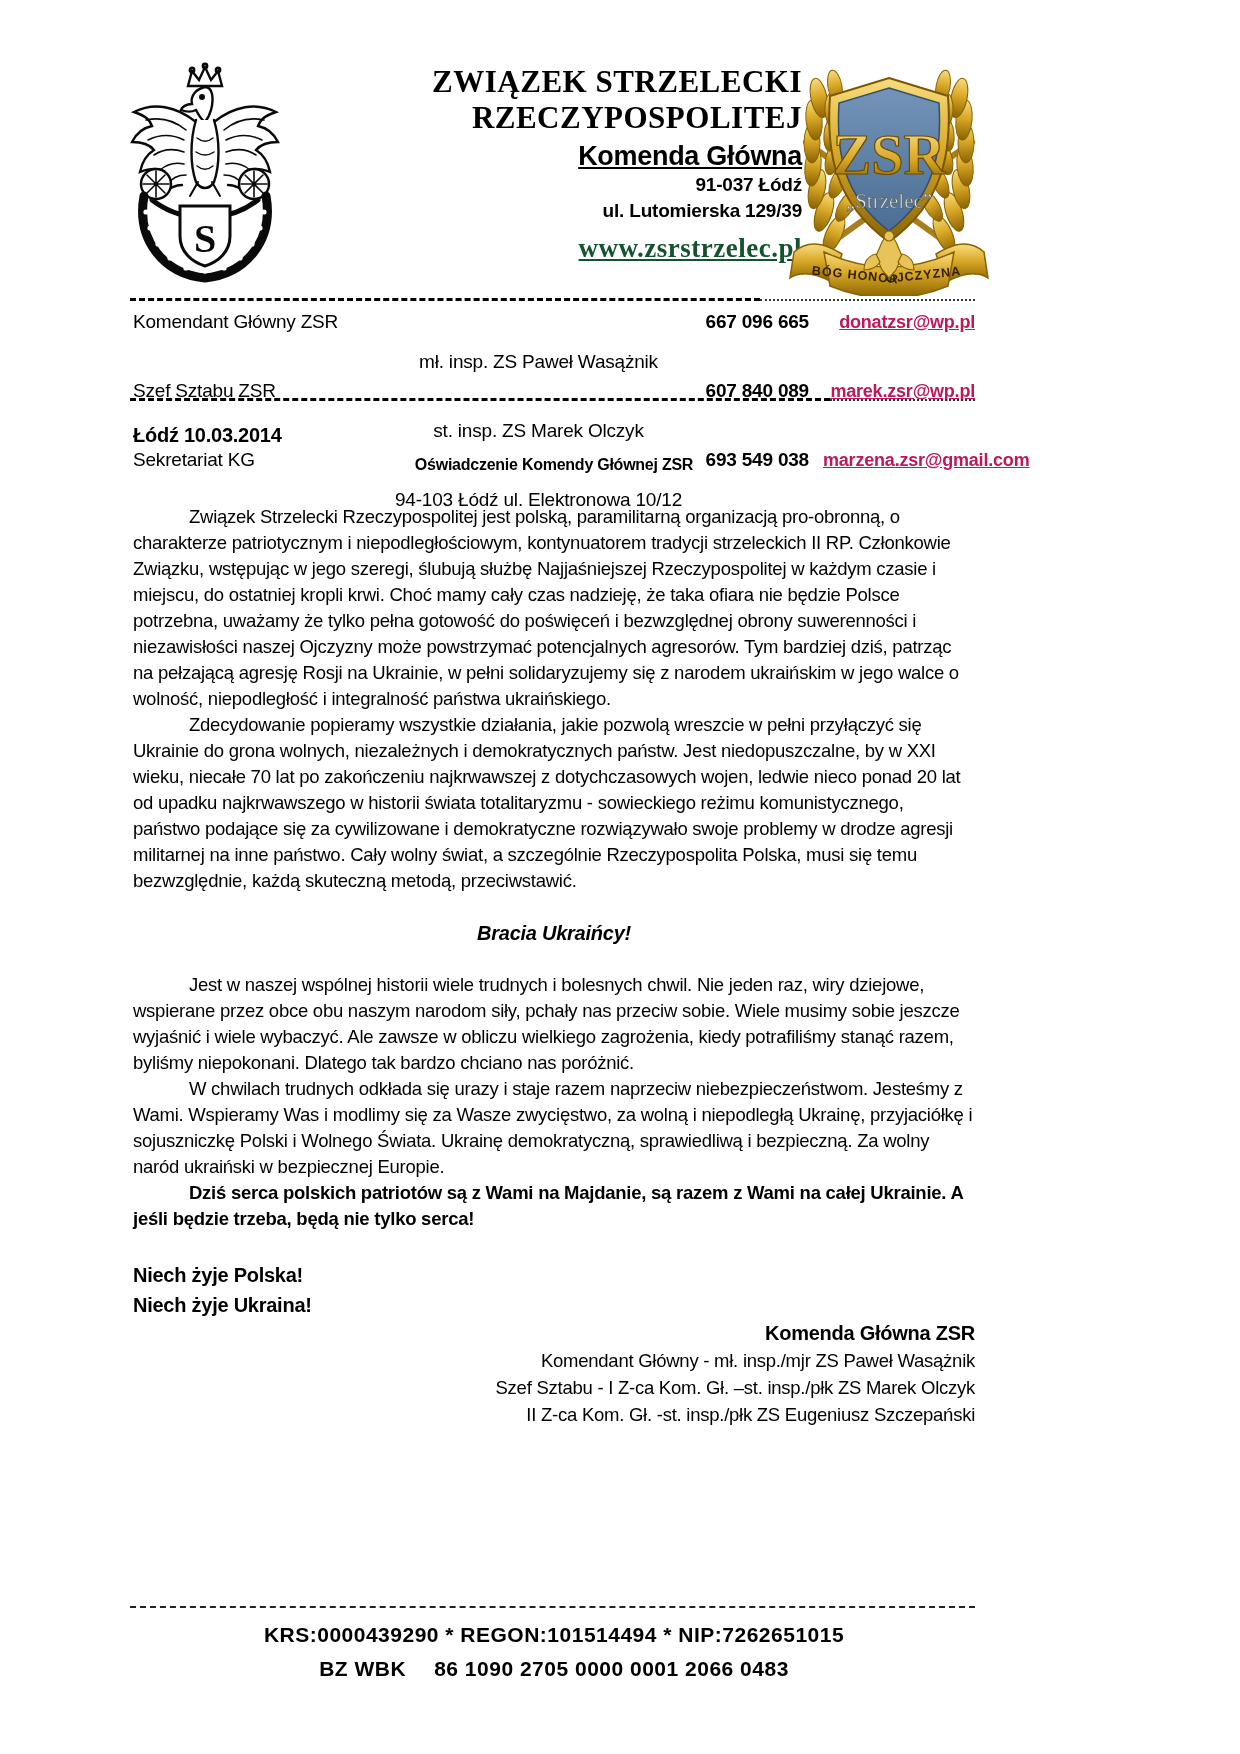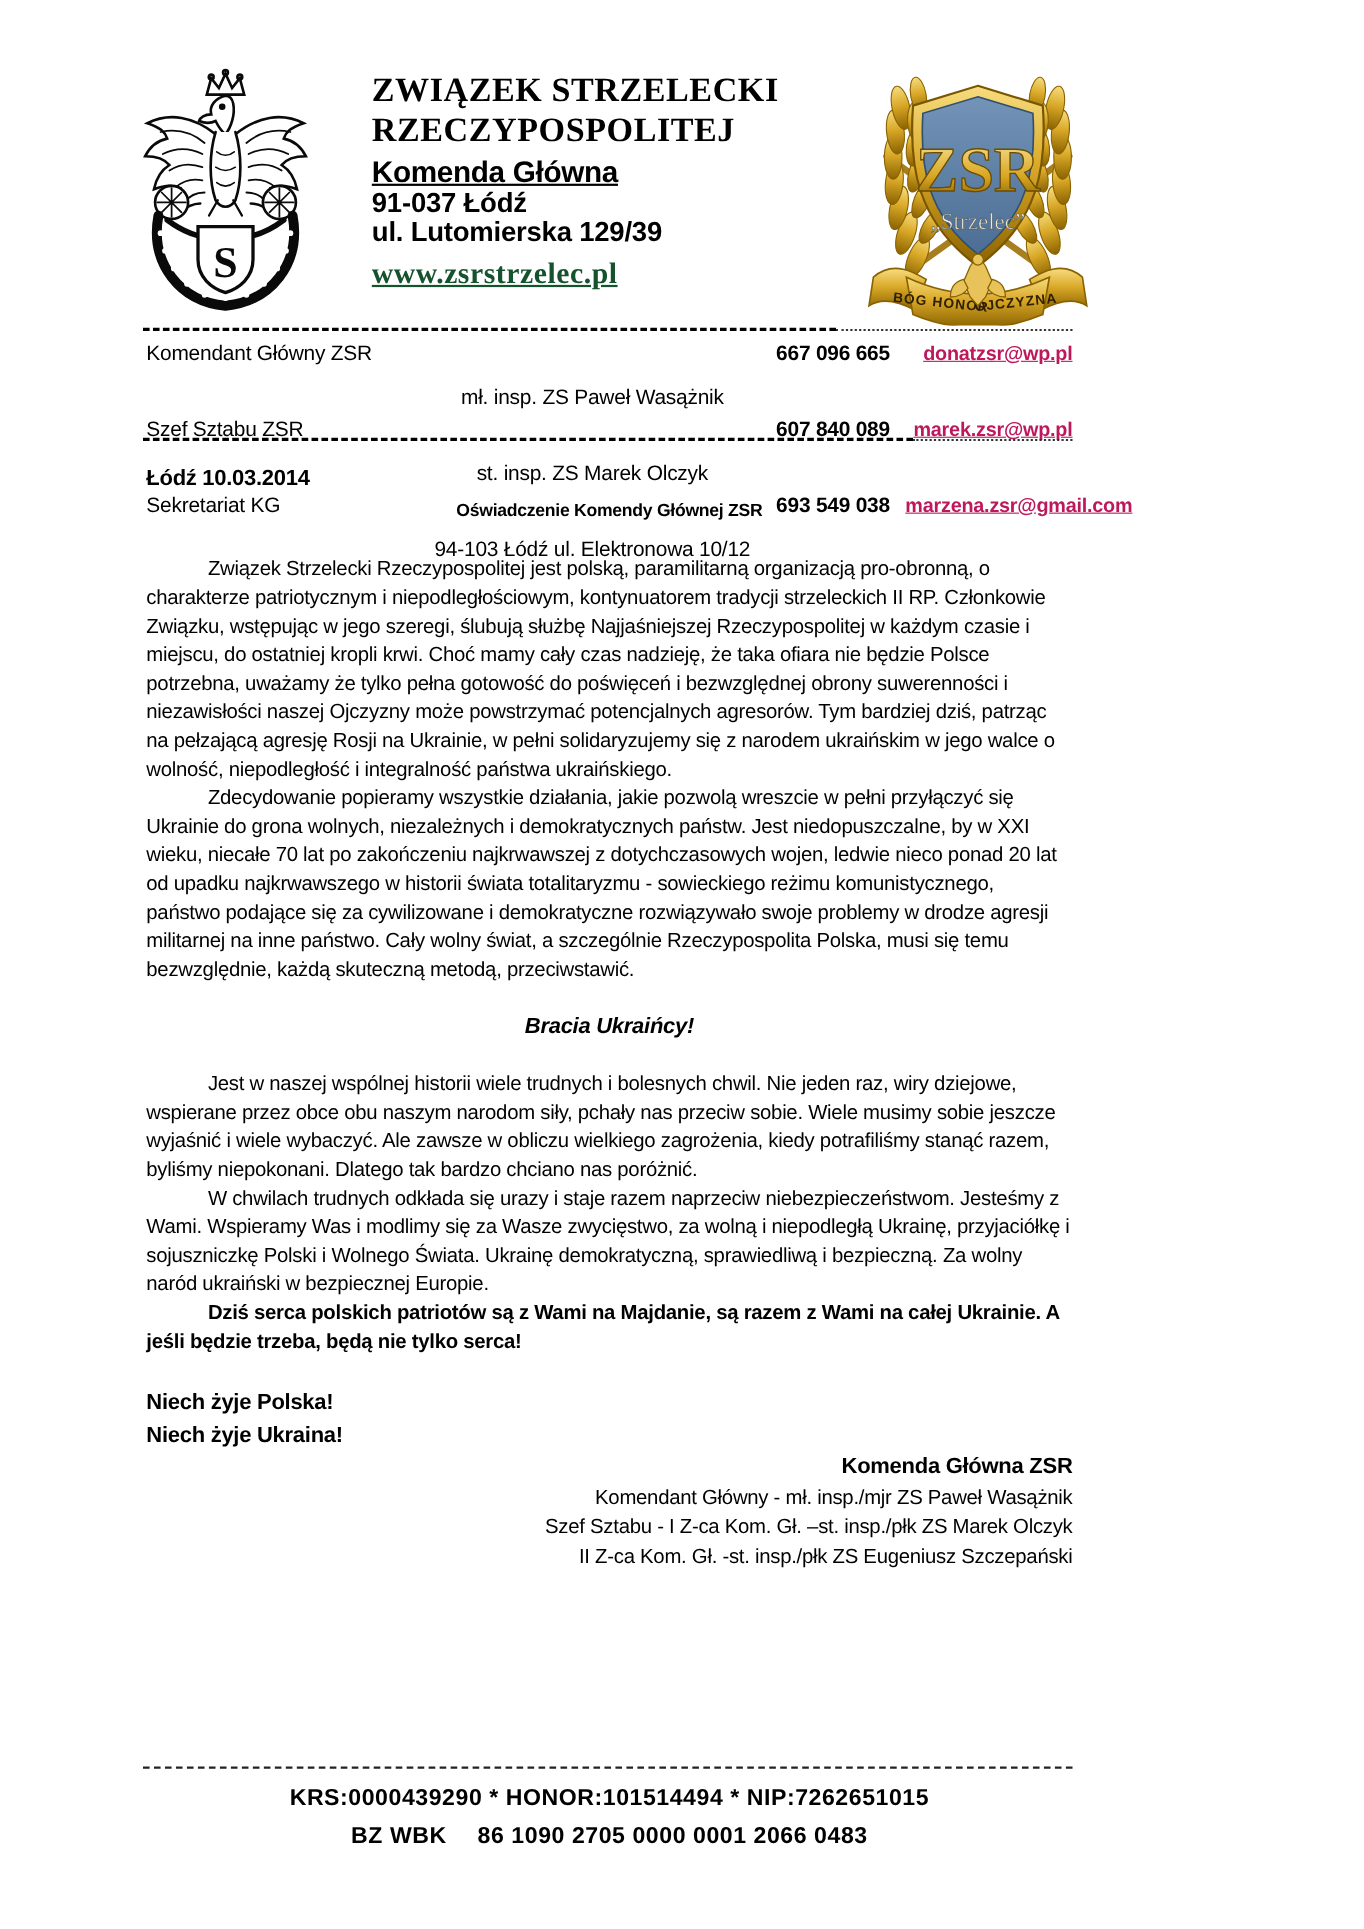--- a/index.html
+++ b/index.html
@@ -2,24 +2,24 @@
 <html lang="pl"><head>
 <meta charset="utf-8">
 <style>
   html,body{margin:0;padding:0;background:#e8e8e8;}
   .page{
     position:relative;width:1240px;height:1754px;margin:0 auto;background:#ffffff;
     font-family:"Liberation Sans",sans-serif;color:#000;overflow:hidden;
   }
   
   .eagle-logo{position:absolute;left:116px;top:60px;width:178px;height:232px;}
-  .header-center{position:absolute;left:338px;top:64px;width:464px;text-align:left;}
+  .header-center{position:absolute;left:338px;top:64px;width:464px;text-align:right;}
   .org-line{font-family:"Liberation Serif",serif;font-weight:bold;font-size:31px;line-height:36px;letter-spacing:.5px;}
   .unit-line{font-weight:bold;font-size:27px;line-height:32px;text-decoration:underline;margin-top:4px;letter-spacing:-.3px;}
-  .addr-line{font-weight:bold;font-size:25px;line-height:26px;letter-spacing:-.2px;}
+  .addr-line{font-weight:bold;font-size:19px;line-height:26px;letter-spacing:-.2px;}
   .site-link{display:inline-block;font-family:"Liberation Serif",serif;font-weight:bold;font-size:27px;line-height:32px;
     color:#14532d;text-decoration:underline;margin-top:8px;letter-spacing:.5px;}
   .zsr-badge{position:absolute;left:772px;top:56px;width:234px;height:240px;}
   
   .sep{position:absolute;left:130px;width:845px;display:flex;align-items:center;}
   .sep .seg-dash{flex:0 0 630px;border-top:3px dashed #000;}
   .sep .seg-dot{flex:1;border-top:2px dotted #333;}
   .sep.sep-2 .seg-dash{flex:0 0 700px;border-top:3px dashed #000;}
   
   .contacts{position:absolute;left:133px;top:307px;width:842px;font-size:19px;letter-spacing:-.2px;}
@@ -252,19 +252,19 @@
     <div class="signature">
       <div class="sig-org">Komenda Główna ZSR</div>
       <div>Komendant Główny - mł. insp./mjr ZS Paweł Wasążnik</div>
       <div>Szef Sztabu - I Z-ca Kom. Gł. –st. insp./płk ZS Marek Olczyk</div>
       <div>II Z-ca Kom. Gł. -st. insp./płk ZS Eugeniusz Szczepański</div>
     </div>
   </div>
 
   <div class="footer-sep"></div>
   <div class="footer">
-    <div>KRS:0000439290 * HONOR:101514494 * NIP:7262651015</div>
+    <div>KRS:0000439290 * REGON:101514494 * NIP:7262651015</div>
     <div>
       <span class="bank-name">BZ WBK</span><span>86 1090 2705 0000 0001 2066 0483</span>
     </div>
   </div>
 
 </div>
 
 </body></html>

